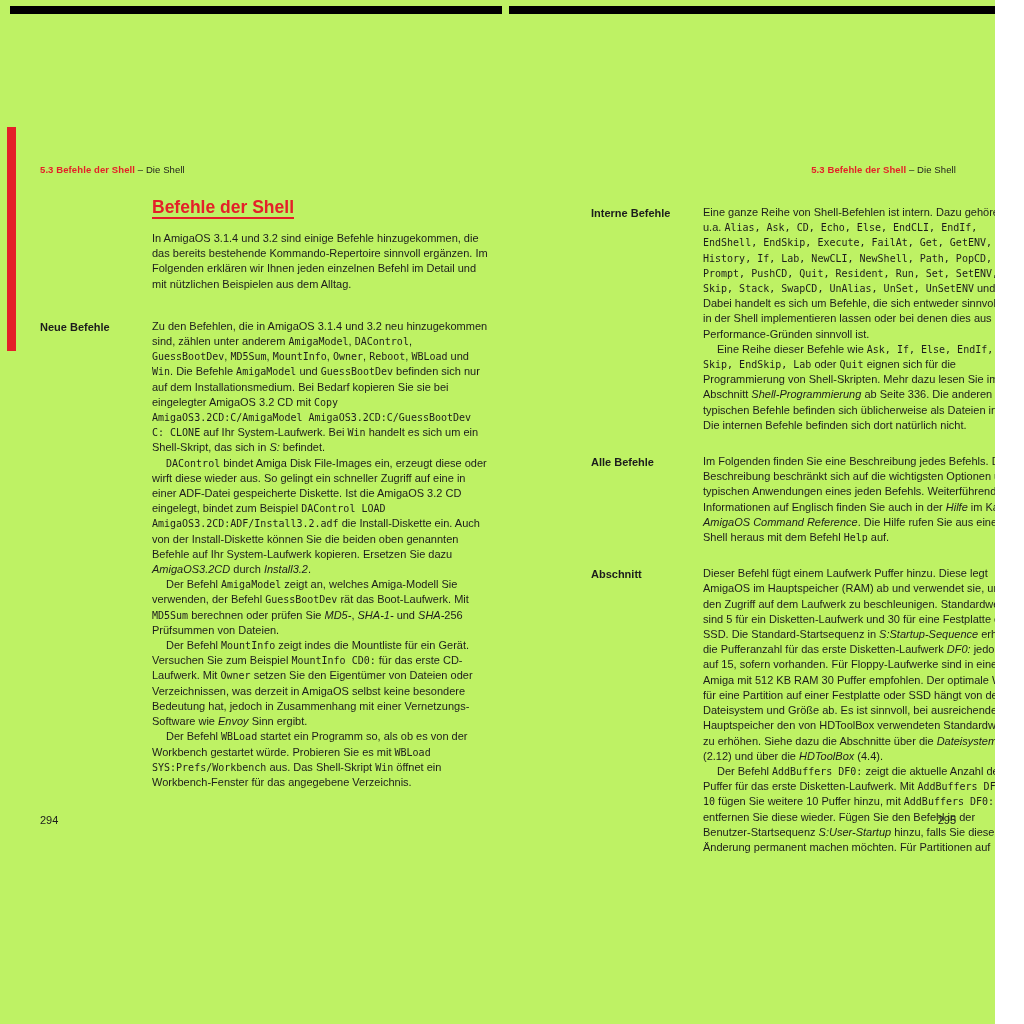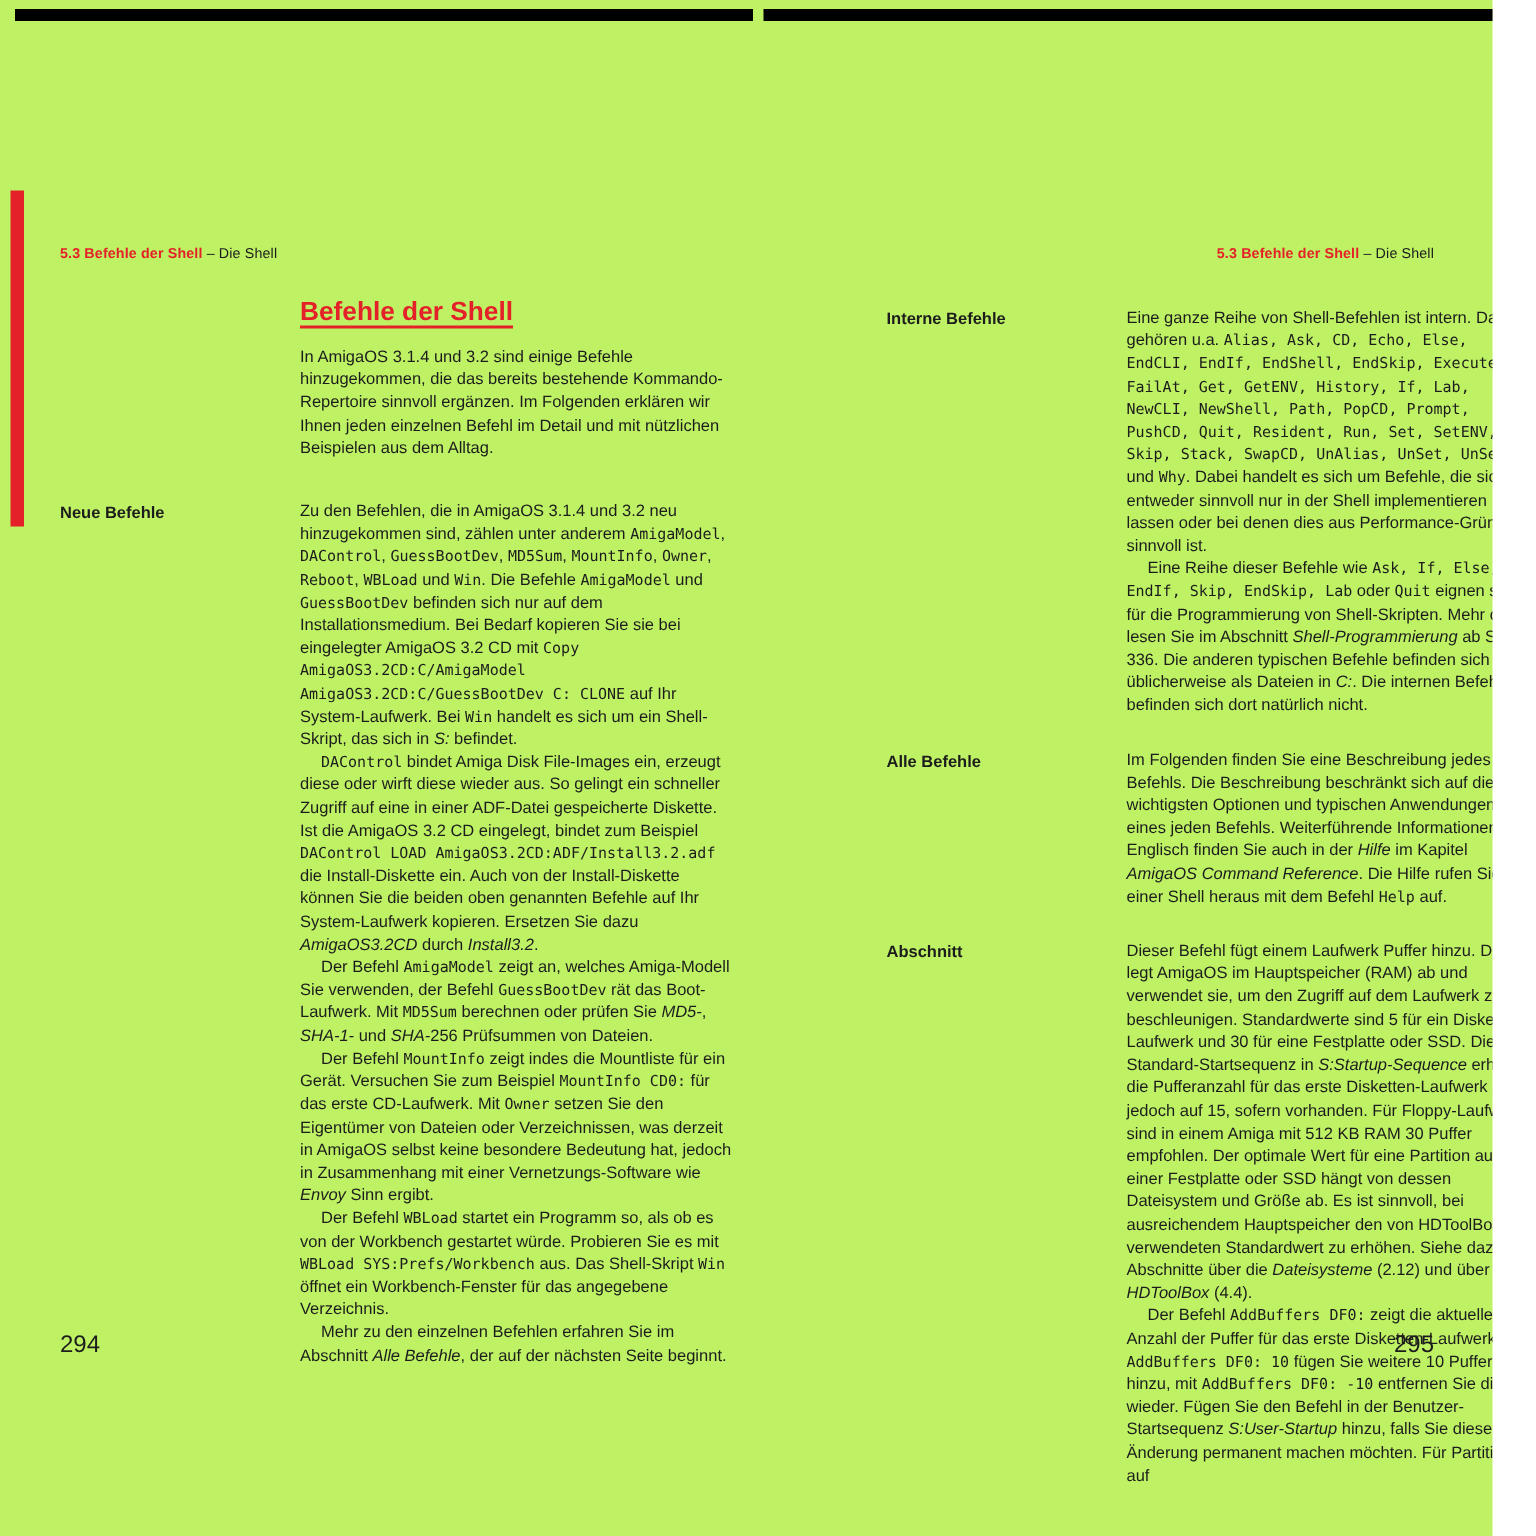--- a/index.html
+++ b/index.html
@@ -11,35 +11,35 @@
   .top-bar.tb-left{left:10px;width:492px;}
   .top-bar.tb-right{left:509px;width:504px;}
   .red-tab{position:absolute;left:7px;top:127px;width:9px;height:224px;background:var(--accent,#e42029);}
   .running-header{position:absolute;top:164px;font-size:9.5px;letter-spacing:.1px;white-space:nowrap;}
   .rh-left{left:40px;}
   .rh-right{right:39px;text-align:right;}
   .rh-strong{color:var(--accent,#e42029);font-weight:bold;}
   .page-body{position:absolute;}
   #left-body{left:40px;top:196px;width:448px;}
   #right-body{left:553px;top:205px;width:432px;margin-left:38px;}
-  .section{display:flex;align-items:flex-start;gap:48px;}
+  .section{display:flex;align-items:flex-start;}
   .label-cell{flex:0 0 112px;width:112px;font-weight:bold;font-size:11px;line-height:15.2px;padding-top:1px;}
   .content-cell{flex:1;font-size:11px;line-height:15.2px;}
   .para{margin:0;text-align:left;}
   .para.indent{text-indent:14px;}
   .run-code{font-family:"DejaVu Sans Mono","Liberation Mono",monospace;font-size:10px;}
   .run-i{font-style:italic;}
   .title{
     margin:0 0 13px 0;color:var(--accent,#e42029);font-size:17.5px;line-height:22px;font-weight:bold;
     text-decoration:underline;text-decoration-color:var(--accent,#e42029);
     text-underline-offset:4px;text-decoration-thickness:1.5px;display:inline-block;
   }
   #left-sections .section:first-child{margin-bottom:27px;align-items:flex-end;}
   #right-sections .section{margin-bottom:21px;}
-  .page-number{position:absolute;top:888px;font-size:16px;}
+  .page-number{position:absolute;top:814px;font-size:11px;}
   #page-number-left{left:40px;}
   #page-number-right{right:39px;text-align:left;}
 </style>
 </head>
 <body>
 
 <div class="sheet">
 
   <div class="top-bar tb-left"></div>
   <div class="top-bar tb-right"></div>
@@ -67,21 +67,20 @@
           </div>
         </div>
         <div class="section">
           <div class="label-cell">Neue Befehle</div>
           <div class="content-cell">
             <p class="para"><span>Zu den Befehlen, die in AmigaOS 3.1.4 und 3.2 neu hinzugekommen sind, zählen unter anderem </span><span class="run-code">AmigaModel</span><span>, </span><span class="run-code">DAControl</span><span>, </span><span class="run-code">GuessBootDev</span><span>, </span><span class="run-code">MD5Sum</span><span>, </span><span class="run-code">MountInfo</span><span>, </span><span class="run-code">Owner</span><span>, </span><span class="run-code">Reboot</span><span>, </span><span class="run-code">WBLoad</span><span> und </span><span class="run-code">Win</span><span>. Die Befehle </span><span class="run-code">AmigaModel</span><span> und </span><span class="run-code">GuessBootDev</span><span> befinden sich nur auf dem Installationsmedium. Bei Bedarf kopieren Sie sie bei eingelegter AmigaOS 3.2 CD mit </span><span class="run-code">Copy AmigaOS3.2CD:C/AmigaModel AmigaOS3.2CD:C/GuessBootDev C: CLONE</span><span> auf Ihr System-Laufwerk. Bei </span><span class="run-code">Win</span><span> handelt es sich um ein Shell-Skript, das sich in </span><span class="run-i">S:</span><span> befindet.</span></p>
             <p class="para indent"><span class="run-code">DAControl</span><span> bindet Amiga Disk File-Images ein, erzeugt diese oder wirft diese wieder aus. So gelingt ein schneller Zugriff auf eine in einer ADF-Datei gespeicherte Diskette. Ist die AmigaOS 3.2 CD eingelegt, bindet zum Beispiel </span><span class="run-code">DAControl LOAD AmigaOS3.2CD:ADF/Install3.2.adf</span><span> die Install-Diskette ein. Auch von der Install-Diskette können Sie die beiden oben genannten Befehle auf Ihr System-Laufwerk kopieren. Ersetzen Sie dazu </span><span class="run-i">AmigaOS3.2CD</span><span> durch </span><span class="run-i">Install3.2</span><span>.</span></p>
             <p class="para indent"><span>Der Befehl </span><span class="run-code">AmigaModel</span><span> zeigt an, welches Amiga-Modell Sie verwenden, der Befehl </span><span class="run-code">GuessBootDev</span><span> rät das Boot-Laufwerk. Mit </span><span class="run-code">MD5Sum</span><span> berechnen oder prüfen Sie </span><span class="run-i">MD5-</span><span>, </span><span class="run-i">SHA-1-</span><span> und </span><span class="run-i">SHA-</span><span>256 Prüfsummen von Dateien.</span></p>
             <p class="para indent"><span>Der Befehl </span><span class="run-code">MountInfo</span><span> zeigt indes die Mountliste für ein Gerät. Versuchen Sie zum Beispiel </span><span class="run-code">MountInfo CD0:</span><span> für das erste CD-Laufwerk. Mit </span><span class="run-code">Owner</span><span> setzen Sie den Eigentümer von Dateien oder Verzeichnissen, was derzeit in AmigaOS selbst keine besondere Bedeutung hat, jedoch in Zusammenhang mit einer Vernetzungs-Software wie </span><span class="run-i">Envoy</span><span> Sinn ergibt.</span></p>
             <p class="para indent"><span>Der Befehl </span><span class="run-code">WBLoad</span><span> startet ein Programm so, als ob es von der Workbench gestartet würde. Probieren Sie es mit </span><span class="run-code">WBLoad SYS:Prefs/Workbench</span><span> aus. Das Shell-Skript </span><span class="run-code">Win</span><span> öffnet ein Workbench-Fenster für das angegebene Verzeichnis.</span></p>
-            <p class="para indent"><span>Mehr zu den einzelnen Befehlen erfahren Sie im Abschnitt </span><span class="run-i">Alle Befehle</span><span>, der auf der nächsten Seite beginnt.</span></p>
           </div>
         </div>
       </div>
   </div>
 
   <div class="page-body" id="right-body">
     <div id="right-sections">
         <div class="section">
           <div class="label-cell">Interne Befehle</div>
           <div class="content-cell">

